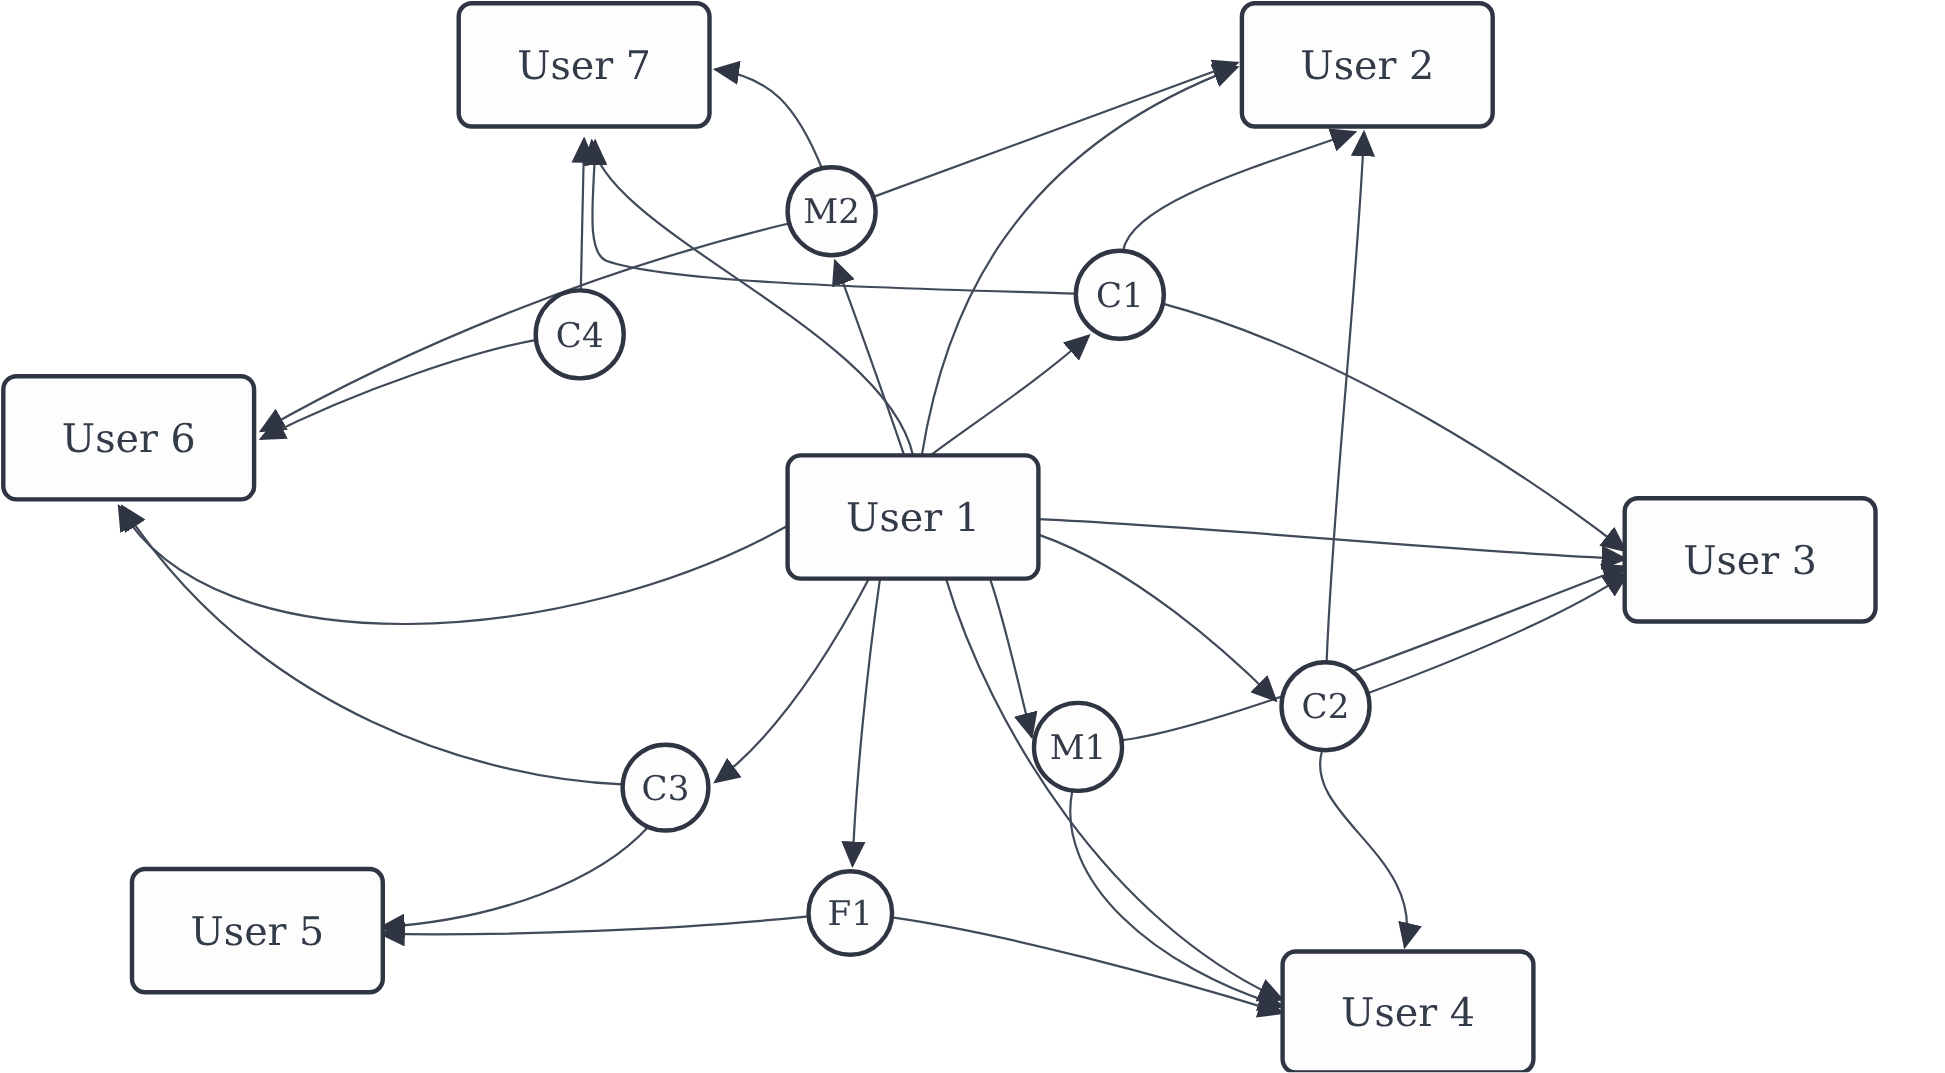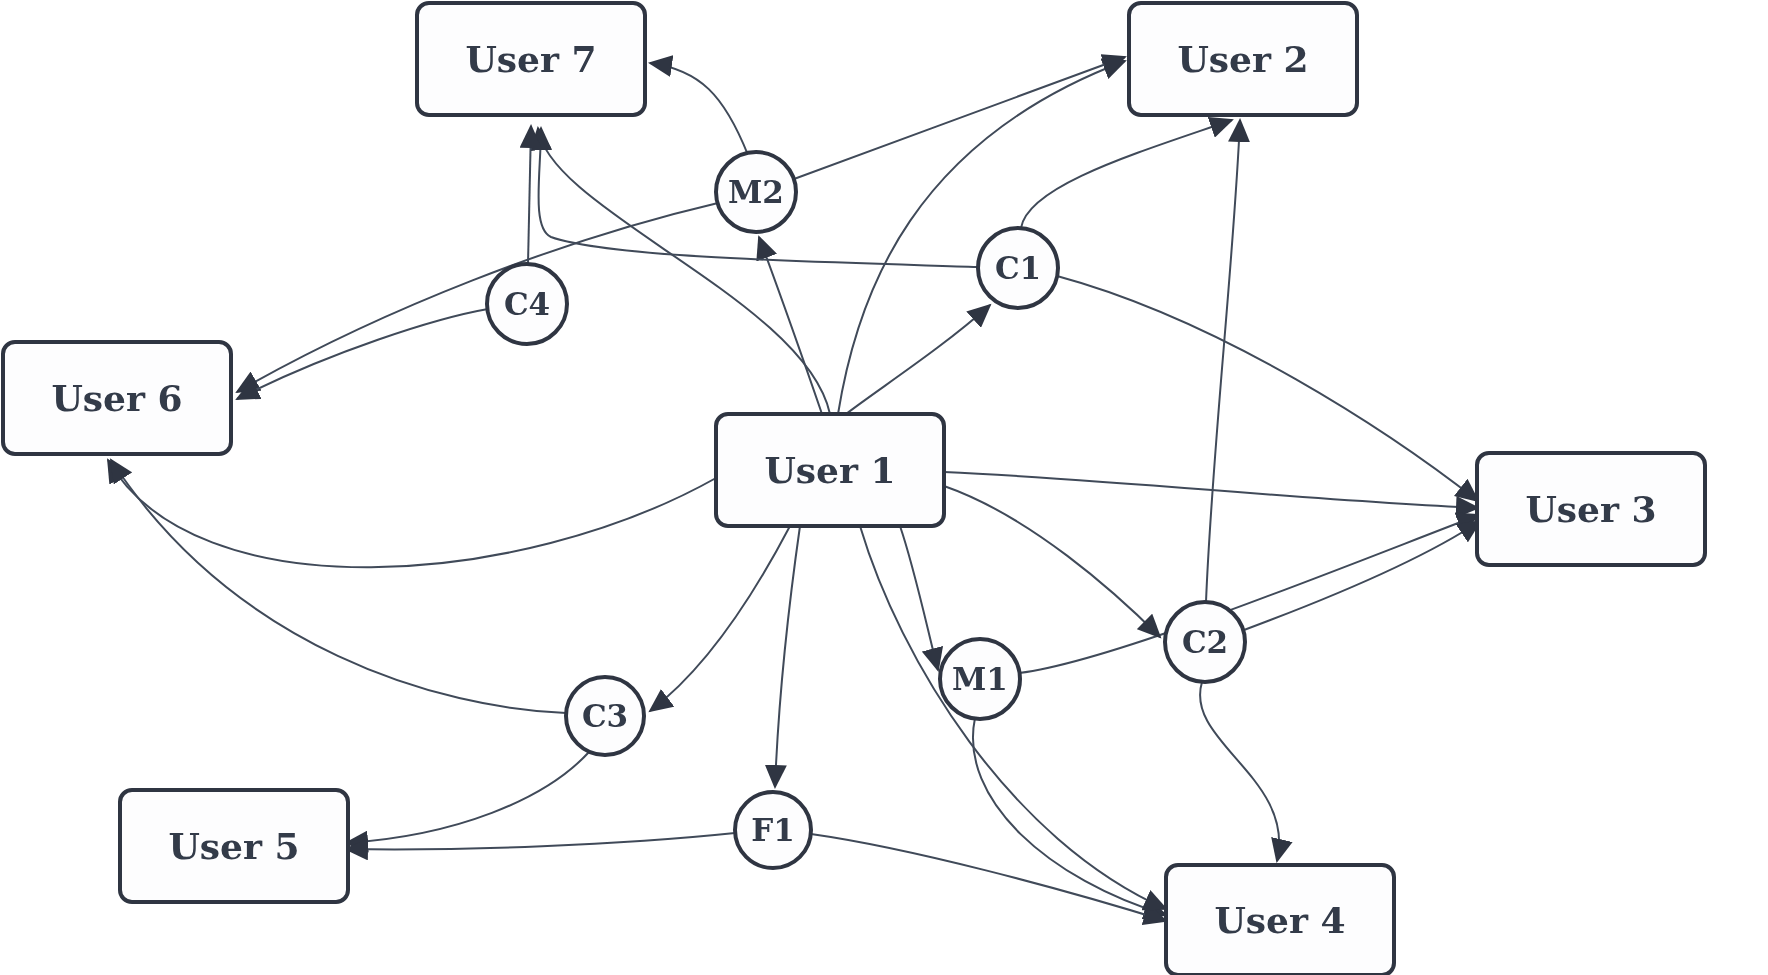--- a/index.html
+++ b/index.html
@@ -7,21 +7,20 @@
     padding: 0;
     background: #ffffff;
     font-family: "DejaVu Serif", "Liberation Serif", serif;
   }
   #canvas {
     position: relative;
     width: 1768px;
     height: 975px;
     background: #ffffff;
     overflow: hidden;
-    font-weight: bold;
   }
   svg { display: block; }
   .edge {
     fill: none;
     stroke: #404a59;
     stroke-width: 2px;
   }
   .node-shape {
     fill: #fdfdfe;
     stroke: #2f3542;

